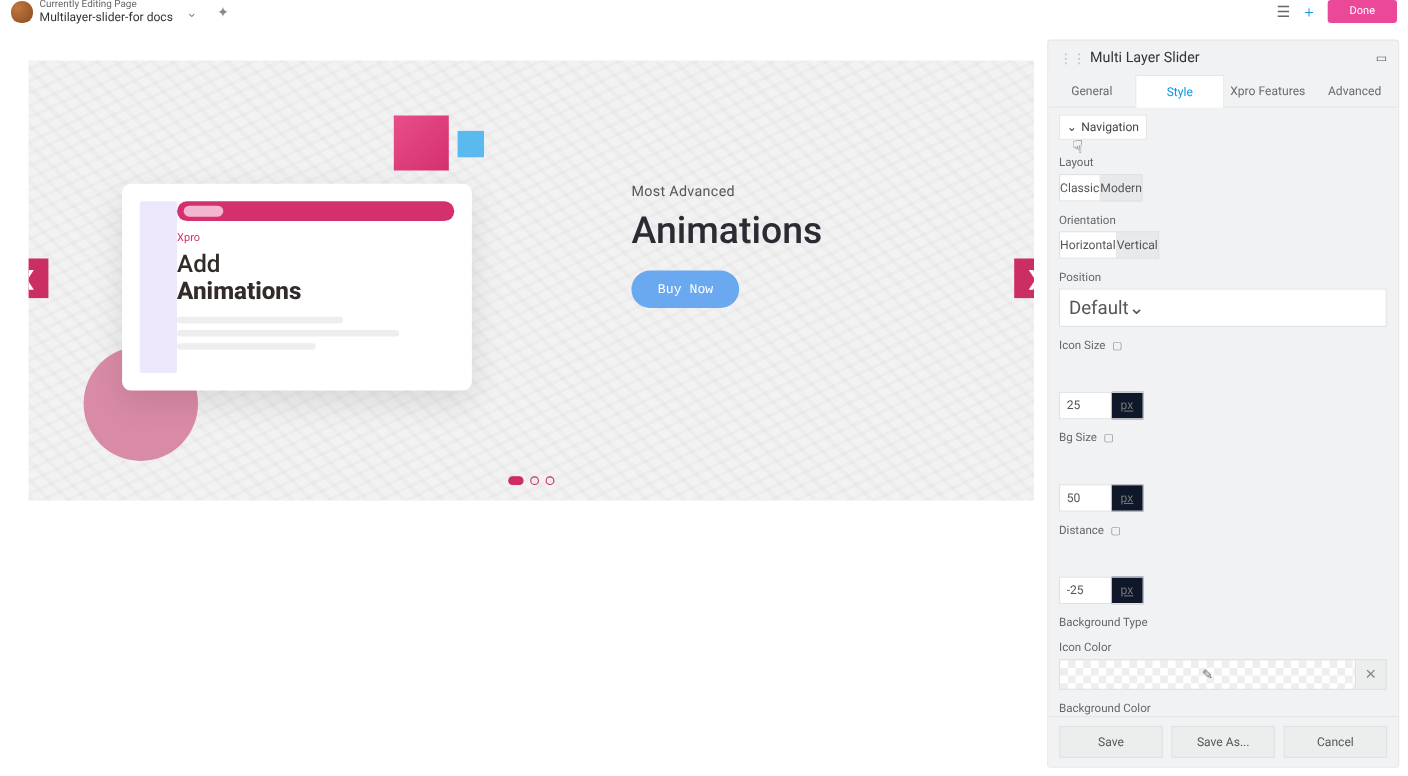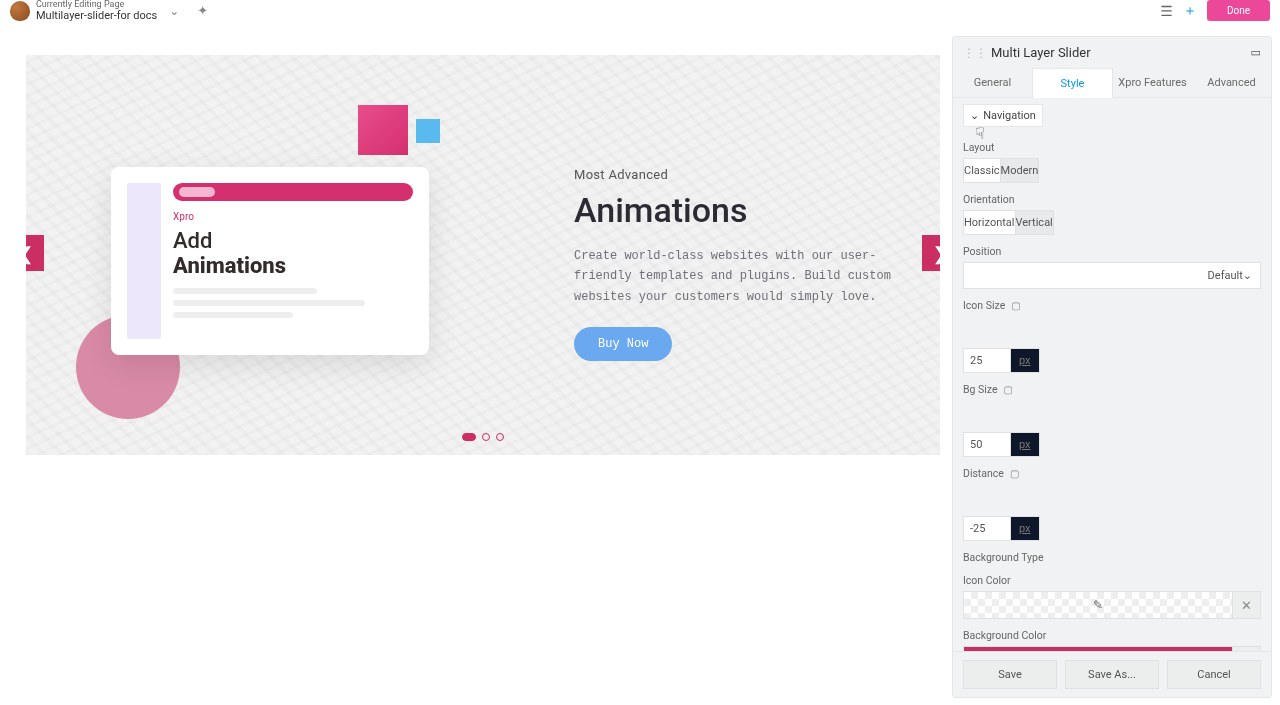--- a/index.html
+++ b/index.html
@@ -24,21 +24,21 @@
       repeating-linear-gradient(45deg, rgba(0,0,0,0.02) 0 4px, rgba(0,0,0,0) 4px 12px),
       repeating-linear-gradient(-25deg, rgba(0,0,0,0.02) 0 3px, rgba(0,0,0,0) 3px 10px),
       #f2f2f2;
   }
   .nav-arrow { position: absolute; top: 180px; width: 36px; height: 36px; background: #cb2e62; display: flex; align-items: center; justify-content: center; color: #fff; font-size: 18px; cursor: pointer; }
   .nav-prev { left: -18px; }
   .nav-next { right: -18px; }
   .shape-sq-pink { position: absolute; left: 332px; top: 50px; width: 50px; height: 50px; background: linear-gradient(135deg,#e84e8a,#d4306e); }
   .shape-sq-blue { position: absolute; left: 390px; top: 64px; width: 24px; height: 24px; background: #5ab9ef; }
   .shape-circle { position: absolute; left: 50px; top: 260px; width: 104px; height: 104px; border-radius: 50%; background: #d98aa6; }
-  .card { position: absolute; left: 85px; top: 112px; width: 318px; height: 188px; background: #fff; border-radius: 8px; box-shadow: 0 10px 30px rgba(0,0,0,0.1); padding: 16px; display: flex; gap: 12px; }
+  .card { position: absolute; left: 85px; top: 112px; width: 318px; height: 188px; background: #fff; border-radius: 8px; box-shadow: 0 10px 30px rgba(0,0,0,0.1); padding: 16px; display: flex; }
   .card-side { width: 34px; height: 100%; background: #ede7fb; border-radius: 2px; }
   .card-body { flex: 1; }
   .card-bar { width: 100%; height: 18px; background: #d4306e; border-radius: 9px; position: relative; margin-bottom: 10px; }
   .card-bar::before { content:""; position:absolute; left:6px; top:4px; width:36px; height:10px; background:#f3b6d0; border-radius:5px; }
   .card-xpro { color: #d4306e; font-size: 10px; margin-bottom: 6px; }
   .card-h1 { font-size: 22px; font-weight: 500; color: #332a2a; }
   .card-h2 { font-size: 22px; font-weight: 800; color: #332a2a; margin-bottom: 10px; }
   .skeleton { height: 6px; background: #eee; border-radius: 3px; margin-bottom: 6px; }
   .skeleton.s1{width:60%} .skeleton.s2{width:80%} .skeleton.s3{width:50%}
   .hero { position: absolute; left: 548px; top: 112px; width: 320px; color: #333; }
@@ -61,21 +61,21 @@
   .ptab.active { background:#fff; color:#0b98e8; border-top:1px solid #e5e6e8; border-left:1px solid #e5e6e8; border-right:1px solid #e5e6e8; margin-bottom:-1px; }
   .panel-body { flex:1; overflow:auto; padding: 6px 10px 4px; font-size: 11px; color:#555; position: relative; }
   .section-hdr { display:flex; align-items:center; gap:4px; background:#fff; padding:4px 6px; font-size:11px; color:#444; border:1px solid #e5e6e8; width:max-content; margin-bottom:14px; cursor:pointer; }
   .cursor-hand { position:absolute; left:22px; top:26px; font-size:16px; pointer-events:none; }
   .field-label { font-size:10.5px; color:#666; margin-bottom:4px; margin-top:10px; display:flex; align-items:center; gap:6px; }
   .responsive-ic { font-size:10px; color:#888; }
   .btn-group { display:flex; }
   .bg-btn { background:#fff; border:1px solid #e0e1e3; padding:5px 0; font-size:11px; color:#555; cursor:pointer; }
   .bg-btn + .bg-btn { border-left:none; }
   .bg-btn.sel { background:#e8e9eb; }
-  .select { width:100%; background:#fff; border:1px solid #e0e1e3; padding:6px 8px; font-size:11px; color:#555; display:flex; justify-content:flex-end; align-items:center; cursor:pointer; }
+  .select { width:100%; background:#fff; border:1px solid #e0e1e3; padding:6px 8px; font-size:17px; color:#555; display:flex; justify-content:flex-start; align-items:center; cursor:pointer; }
   .num-row { display:flex; gap:0;margin-top:36px; }
   .num-input { width:48px; background:#fff; border:1px solid #e0e1e3; padding:5px 6px; font-size:11px; color:#555; }
   .unit { background:#0f172a; border:1px solid #e0e1e3; border-left:none; padding:5px 8px; font-size:11px; color:#777;text-decoration:underline; }
   .color-row { display:flex; gap:0; margin-top:4px; }
   .swatch { flex:1; height:28px; border:1px solid #e0e1e3; position:relative; display:flex; align-items:center; justify-content:center; }
   .eyedrop { font-size:12px; color:#666; }
   .swatch.checker { background: repeating-conic-gradient(#eee 0 25%, #fff 0 50%) 0 0/14px 14px; }
   .swatch.pink { background:#cb2e62; }
   .clear-btn { width:28px; height:28px; background:#eceded; border:1px solid #e0e1e3; border-left:none; display:flex; align-items:center; justify-content:center; color:#888; cursor:pointer; font-size:13px; }
   .acc-row { background:#eceded; border:1px solid #e0e1e3; padding:7px 10px; font-size:11px; color:#555; display:flex; align-items:center; gap:6px; cursor:pointer; margin-top:6px; }
@@ -126,21 +126,20 @@
       <div class="card-h2">Animations</div>
       <div class="skeleton s1"></div>
       <div class="skeleton s2"></div>
       <div class="skeleton s3"></div>
     </div>
   </div>
 
   <div class="hero">
     <div class="hero-eyebrow">Most Advanced</div>
     <div class="hero-title">Animations</div>
-    <div class="hero-desc">Create world-class websites with our user-friendly templates and plugins. Build custom websites your customers would simply love.</div>
     <button class="hero-btn">Buy Now</button>
   </div>
 
   <div class="dots">
     <div class="dot active"></div>
     <div class="dot"></div>
     <div class="dot"></div>
   </div>
 </div>
 

